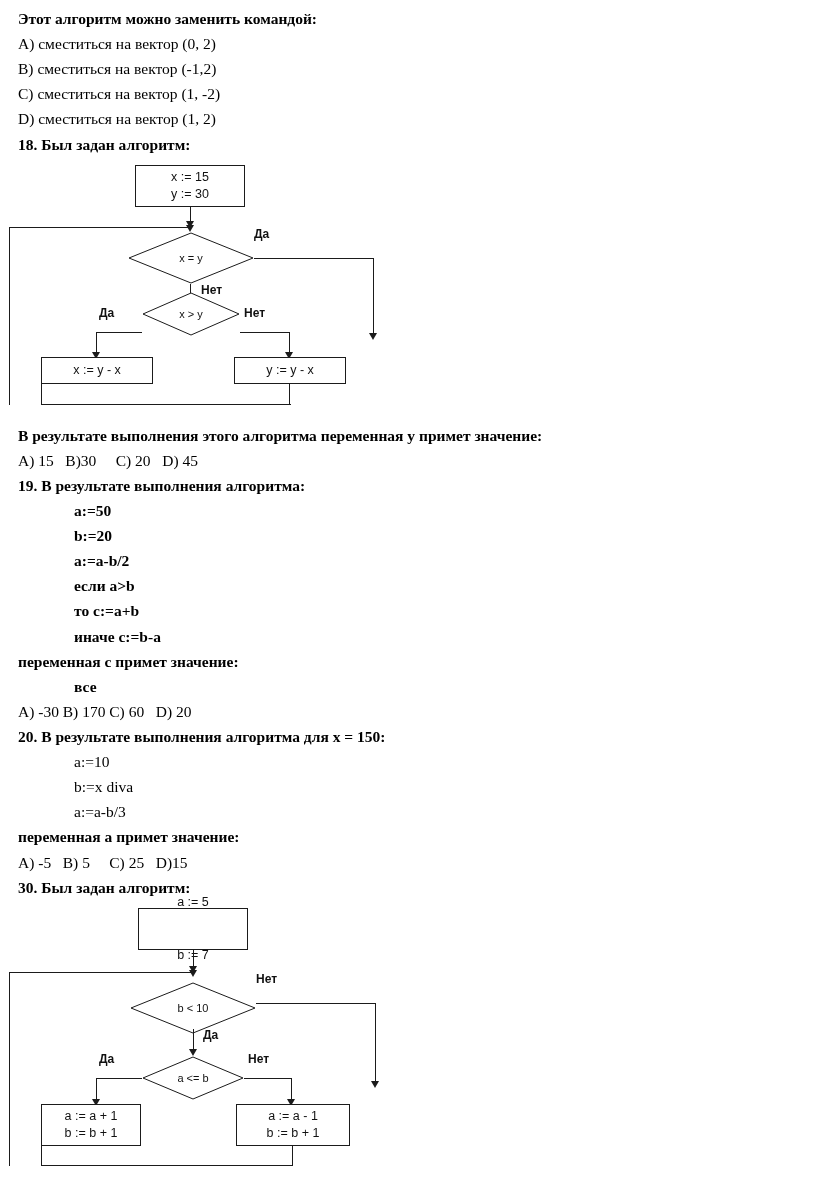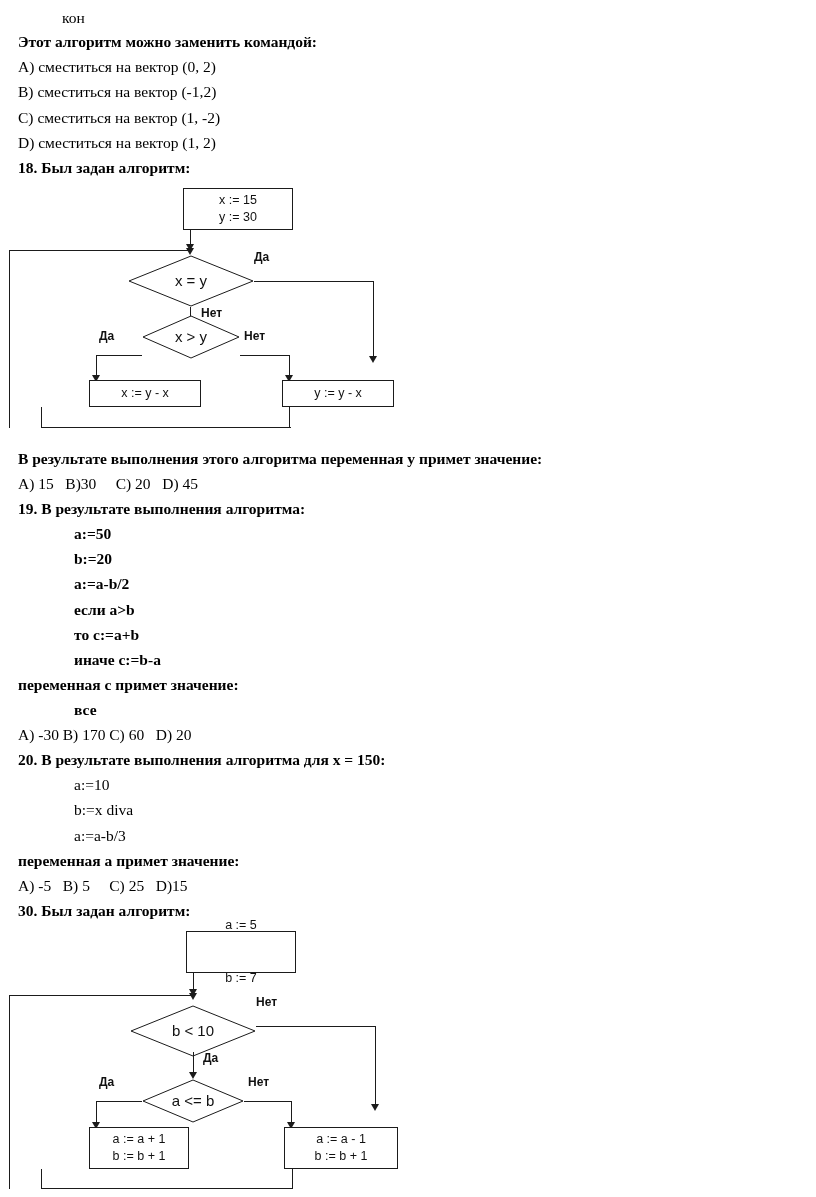--- a/index.html
+++ b/index.html
@@ -54,40 +54,39 @@
     border: 1px solid #1b1b1b;
     background: #ffffff;
     box-sizing: border-box;
     display: flex;
     flex-direction: column;
     align-items: center;
     justify-content: center;
     line-height: 1.35;
     white-space: pre;
     text-align: center;
-    margin-left: 48px;
   }
   .flow .diamond-wrap {
     position: absolute;
     box-sizing: border-box;
   }
   .flow .diamond-wrap svg {
     display: block;
   }
   .flow .diamond-label {
     position: absolute;
     left: 0;
     top: 0;
     width: 100%;
     height: 100%;
     display: flex;
     align-items: center;
     justify-content: center;
     white-space: pre;
-    font-size: 15px;
+    font-size: 11px;
   }
   .flow .lbl {
     position: absolute;
     font-size: 12px;
     font-weight: bold;
     color: #111;
     white-space: pre;
   }
   .flow .ln {
     position: absolute;
@@ -101,21 +100,20 @@
     border-left: 4px solid transparent;
     border-right: 4px solid transparent;
     border-top: 7px solid #1b1b1b;
   }
 </style>
 </head>
 <body>
 
 <div class="page">
 
-  <div class="topline">кон</div>
 
   <div>
     <div class="line bold">Этот алгоритм можно заменить командой:</div>
     <div class="line">A) сместиться на вектор (0, 2)</div>
     <div class="line">B) сместиться на вектор (-1,2)</div>
     <div class="line">C) сместиться на вектор (1, -2)</div>
     <div class="line">D) сместиться на вектор (1, 2)</div>
     <div class="line bold">18. Был задан алгоритм:</div>
   </div>
 

